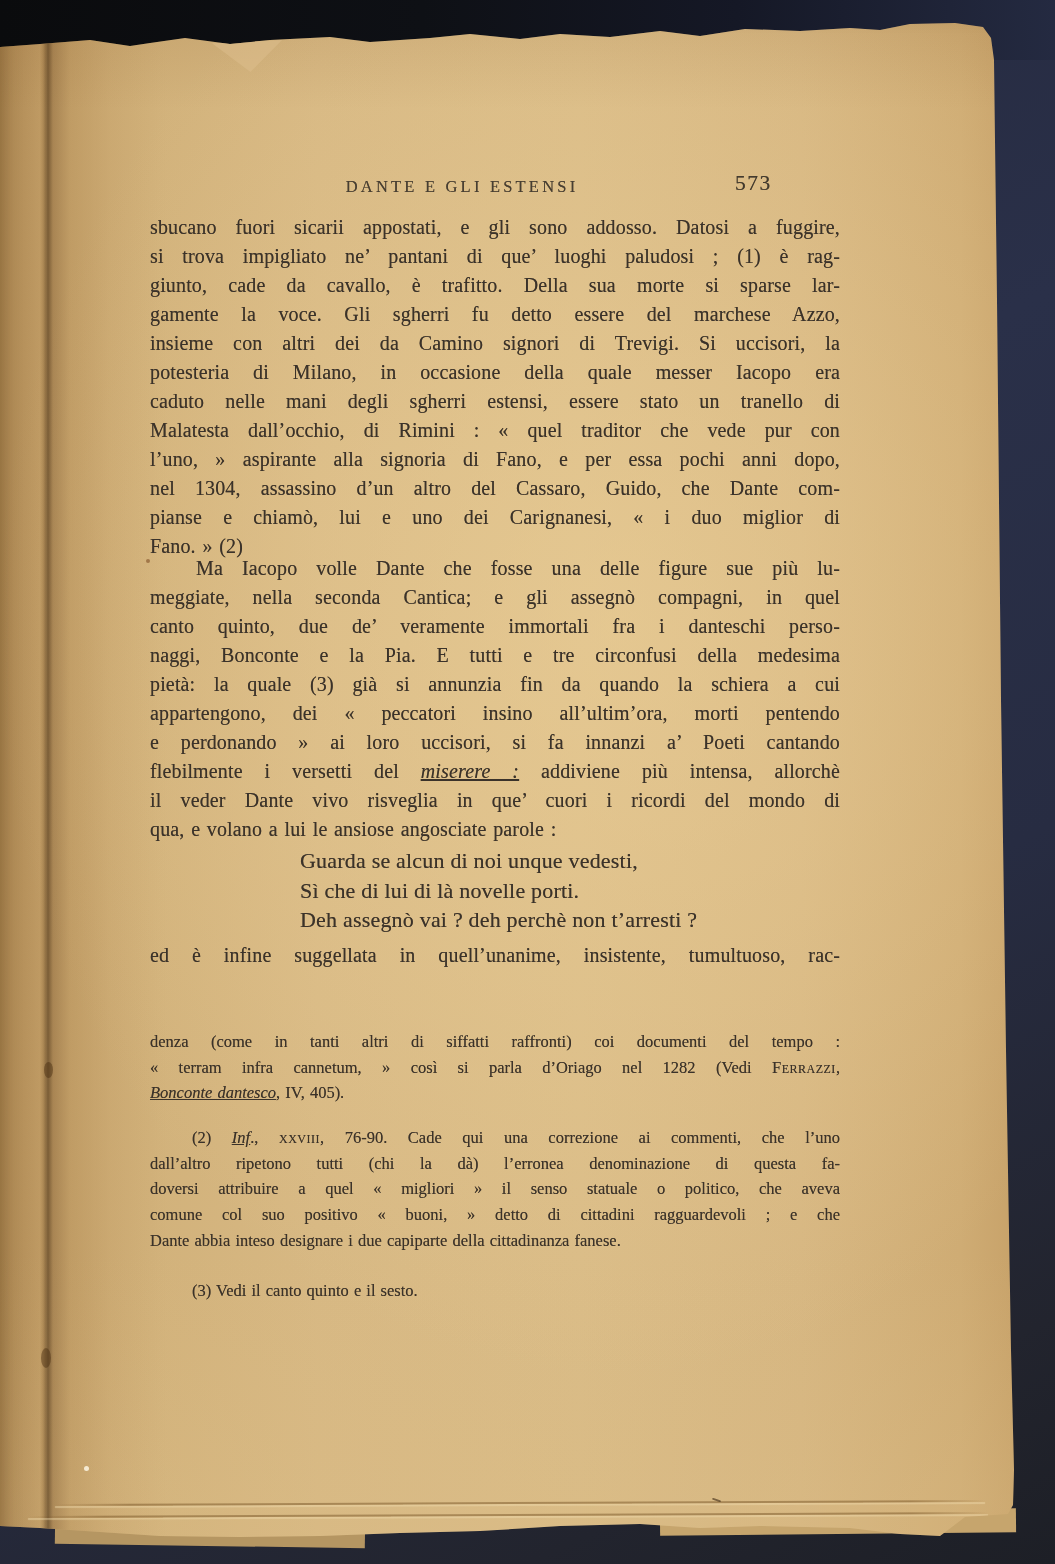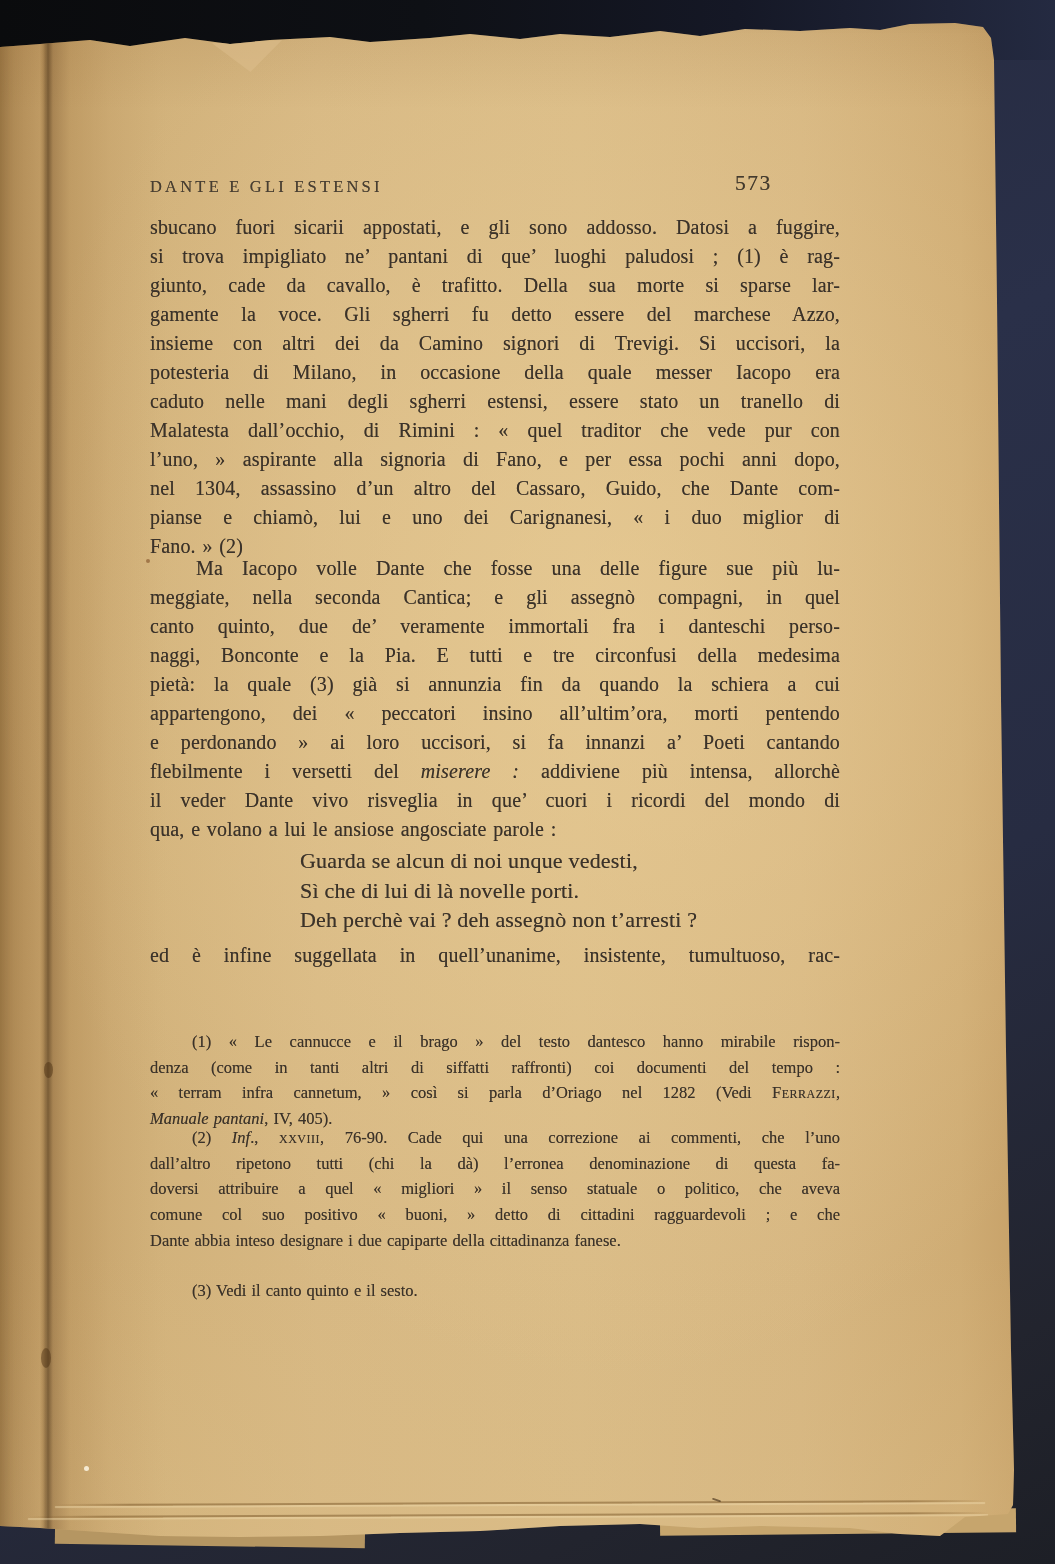--- a/index.html
+++ b/index.html
@@ -51,39 +51,39 @@
   .c2{left:28px;top:1514px;width:960px;transform:rotate(-.25deg);}
   .flap{position:absolute;left:212px;top:40px;width:70px;height:32px;background:rgba(220,190,140,.55);
     clip-path:polygon(0 10%,100% 0,55% 100%);}
   .speck{position:absolute;border-radius:50%;}
   .s1{left:146px;top:559px;width:4px;height:4px;background:rgba(120,70,30,.55);}
   .s2{left:84px;top:1466px;width:5px;height:5px;background:#f5ead2;}
   .s3{left:712px;top:1499px;width:9px;height:2px;background:rgba(60,40,20,.6);transform:rotate(18deg);border-radius:2px;}
 
   .ink{color:#3a322a;text-shadow:0 0 .4px rgba(55,42,28,.55);}
   .running-head{position:absolute;left:150px;top:177px;width:690px;box-sizing:border-box;
-    padding-right:66px;text-align:left;font-size:16.5px;letter-spacing:3.2px;color:#473e32;}
+    padding-right:66px;text-align:center;font-size:16.5px;letter-spacing:3.2px;color:#473e32;}
   .pagenum{position:absolute;left:735px;top:171px;font-size:21.5px;letter-spacing:1.5px;color:#423a2e;}
 
   .para{position:absolute;left:150px;width:690px;font-size:20px;line-height:29px;
     word-spacing:1.5px;letter-spacing:.15px;}
   .p1{top:213px;}
   .p2{top:554px;}
   .p3{top:941px;}
   .verse{position:absolute;left:300px;top:846px;width:430px;font-size:22px;line-height:29.5px;letter-spacing:.2px;}
   .fn{position:absolute;left:150px;width:690px;font-size:16.5px;line-height:25.7px;word-spacing:1px;}
   .f1{top:1029px;}
   .f2{top:1125px;}
   .f3{top:1278px;}
   .line{text-align:justify;text-align-last:left;}
   .line.jl{text-align-last:justify;}
   .line.ind{padding-left:46px;box-sizing:border-box;}
   .fn .line.ind{padding-left:42px;}
   .sc{font-variant:small-caps;letter-spacing:.5px;}
-  i{font-style:italic;}
+  i{font-style:italic;text-decoration:underline;}
 </style>
 </head>
 <body>
 
 <div class="photo">
   <div class="top-black"></div>
   <div class="underpage up1"></div>
   <div class="underpage up2"></div>
 
   <div class="page">
@@ -123,31 +123,30 @@
         <div class="line jl">pietà: la quale (3) già si annunzia fin da quando la schiera a cui</div>
         <div class="line jl">appartengono, dei « peccatori insino all’ultim’ora, morti pentendo</div>
         <div class="line jl">e perdonando » ai loro uccisori, si fa innanzi a’ Poeti cantando</div>
         <div class="line jl">flebilmente i versetti del <i>miserere :</i> addiviene più intensa, allorchè</div>
         <div class="line jl">il veder Dante vivo risveglia in que’ cuori i ricordi del mondo di</div>
         <div class="line">qua, e volano a lui le ansiose angosciate parole :</div>
       </div>
     <div class="verse ink">
         <div class="line">Guarda se alcun di noi unque vedesti,</div>
         <div class="line">Sì che di lui di là novelle porti.</div>
-        <div class="line">Deh perchè vai ? deh assegnò non t’arresti ?</div>
+        <div class="line">Deh assegnò vai ? deh perchè non t’arresti ?</div>
       </div>
     <div class="para p3 ink">
         <div class="line jl">ed è infine suggellata in quell’unanime, insistente, tumultuoso, rac-</div>
       </div>
 
     <div class="fn f1 ink">
-        <div class="line ind jl">(1) « Le cannucce e il brago » del testo dantesco hanno mirabile rispon-</div>
         <div class="line jl">denza (come in tanti altri di siffatti raffronti) coi documenti del tempo :</div>
         <div class="line jl">« terram infra cannetum, » così si parla d’Oriago nel 1282 (Vedi <span class="sc">Ferrazzi</span>,</div>
-        <div class="line"><i>Manuale pantani</i>, IV, 405).</div>
+        <div class="line"><i>Bonconte dantesco</i>, IV, 405).</div>
       </div>
     <div class="fn f2 ink">
         <div class="line ind jl">(2) <i>Inf</i>., <span class="sc">xxviii</span>, 76-90. Cade qui una correzione ai commenti, che l’uno</div>
         <div class="line jl">dall’altro ripetono tutti (chi la dà) l’erronea denominazione di questa fa-</div>
         <div class="line jl">doversi attribuire a quel « migliori » il senso statuale o politico, che aveva</div>
         <div class="line jl">comune col suo positivo « buoni, » detto di cittadini ragguardevoli ; e che</div>
         <div class="line">Dante abbia inteso designare i due capiparte della cittadinanza fanese.</div>
       </div>
     <div class="fn f3 ink">
         <div class="line ind">(3) Vedi il canto quinto e il sesto.</div>

